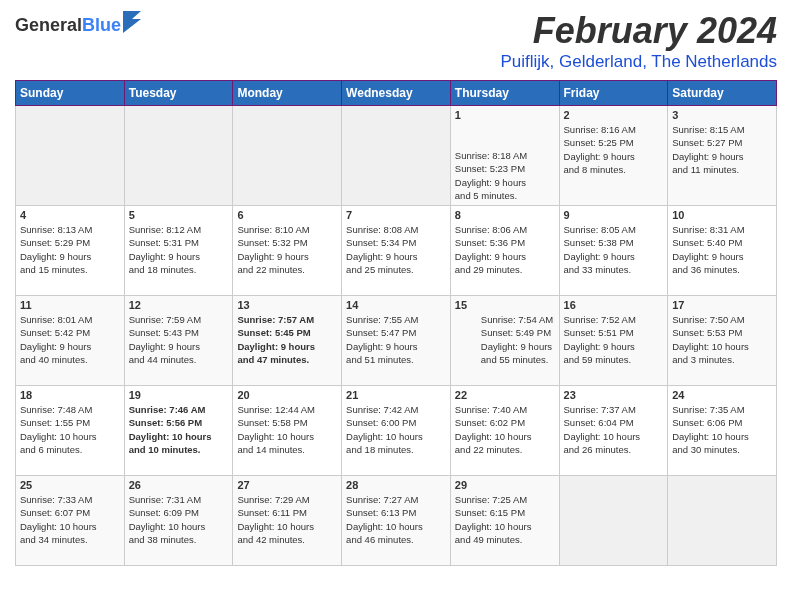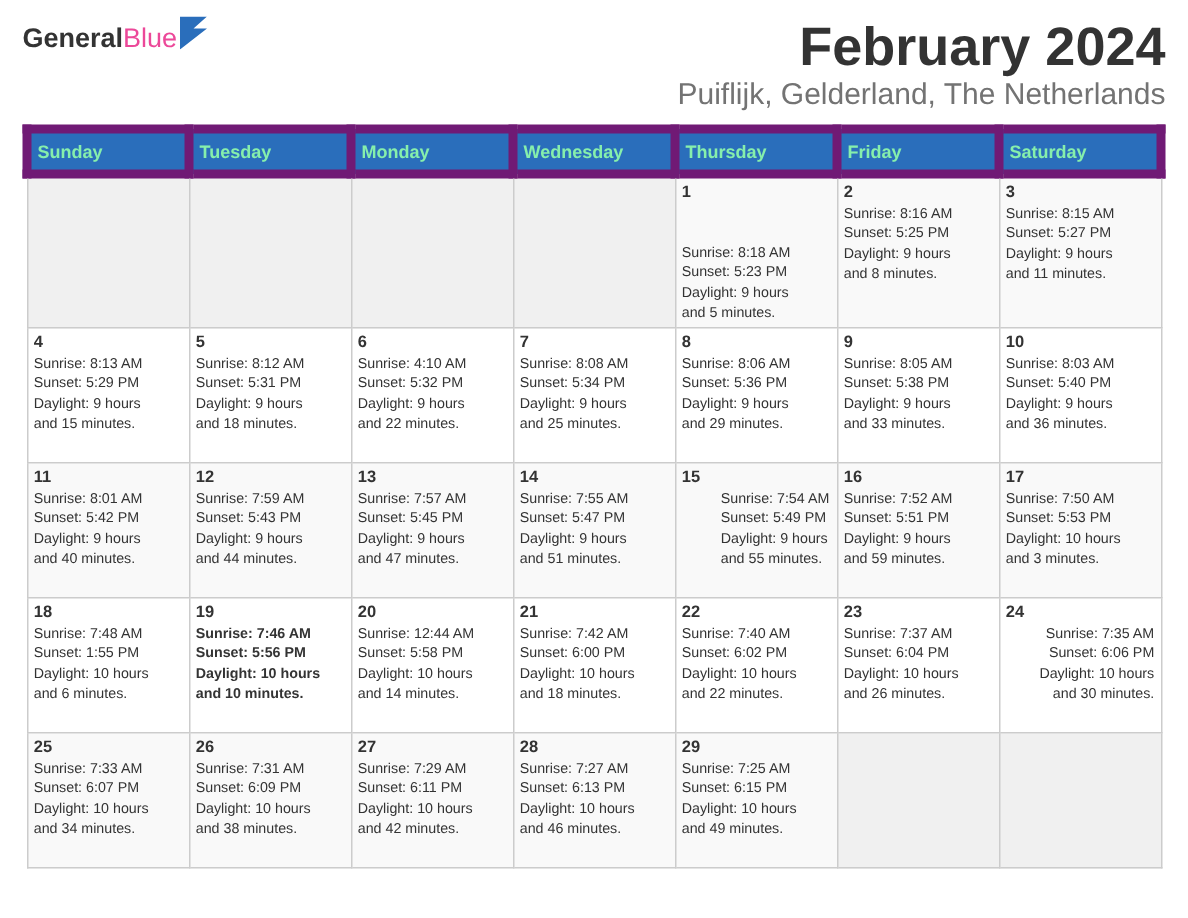--- a/index.html
+++ b/index.html
@@ -32,38 +32,39 @@
       margin-left: 2px;
       margin-top: -8px;
     }
     .title-area {
       text-align: right;
     }
     .month-title {
       font-size: 36px;
       font-weight: bold;
       color: #333;
+      font-style: italic;
     }
     .location-title {
-      font-size: 20px;
-      color: #737373;
+      font-size: 17px;
+      color: #1d4ed8;
     }
     table {
       width: 100%;
       border-collapse: collapse;
       table-layout: fixed;
     }
     thead th {
       background-color: #2a6ebb;
-      color: #86efac;
+      color: #ffffff;
       font-size: 12px;
       font-weight: bold;
       padding: 5px 4px;
       text-align: left;
-      border: 6px solid #701a75;
+      border: 1px solid #701a75;
     }
     tbody td {
       border: 1px solid #ccc;
       vertical-align: top;
       padding: 3px 4px;
       height: 90px;
       font-size: 9.5px;
       color: #333;
       background: #fff;
     }
@@ -83,21 +84,21 @@
       background: #f0f0f0 !important;
     }
   </style>
 </head>
 <body>
 
 <div class="header-area">
   <div class="logo">
     <div class="logo-text">
       <span style="color:#333;font-size:18px;font-weight:bold;">General</span>
-      <span style="color:#ec4899;font-size:18px;font-weight:normal;">Blue</span>
+      <span style="color:#3b82f6;font-size:18px;font-weight:bold;">Blue</span>
     </div>
     <svg class="logo-icon" viewBox="0 0 18 22" xmlns="http://www.w3.org/2000/svg">
       <polygon points="0,22 18,8 9,8 18,0 0,0" fill="#2a6ebb"></polygon>
     </svg>
   </div>
   <div class="title-area">
     <div class="month-title">February 2024</div>
     <div class="location-title">Puiflijk, Gelderland, The Netherlands</div>
   </div>
 </div>
@@ -152,21 +153,21 @@
         </td>
         <td>
           <span class="day-number">5</span>
           <div class="day-info" style="white-space: pre-line;">Sunrise: 8:12 AM
 Sunset: 5:31 PM
 Daylight: 9 hours
 and 18 minutes.</div>
         </td>
         <td>
           <span class="day-number">6</span>
-          <div class="day-info" style="white-space: pre-line;">Sunrise: 4:10 AM
+          <div class="day-info" style="white-space: pre-line;">Sunrise: 8:10 AM
 Sunset: 5:32 PM
 Daylight: 9 hours
 and 22 minutes.</div>
         </td>
         <td>
           <span class="day-number">7</span>
           <div class="day-info" style="white-space: pre-line;">Sunrise: 8:08 AM
 Sunset: 5:34 PM
 Daylight: 9 hours
 and 25 minutes.</div>
@@ -180,21 +181,21 @@
         </td>
         <td>
           <span class="day-number">9</span>
           <div class="day-info" style="white-space: pre-line;">Sunrise: 8:05 AM
 Sunset: 5:38 PM
 Daylight: 9 hours
 and 33 minutes.</div>
         </td>
         <td>
           <span class="day-number">10</span>
-          <div class="day-info" style="white-space: pre-line;">Sunrise: 8:03 AM
+          <div class="day-info" style="white-space: pre-line;">Sunrise: 8:31 AM
 Sunset: 5:40 PM
 Daylight: 9 hours
 and 36 minutes.</div>
         </td>
       </tr>
       <tr>
         <td>
           <span class="day-number">11</span>
           <div class="day-info" style="white-space: pre-line;">Sunrise: 8:01 AM
 Sunset: 5:42 PM
@@ -203,21 +204,21 @@
         </td>
         <td>
           <span class="day-number">12</span>
           <div class="day-info" style="white-space: pre-line;">Sunrise: 7:59 AM
 Sunset: 5:43 PM
 Daylight: 9 hours
 and 44 minutes.</div>
         </td>
         <td>
           <span class="day-number">13</span>
-          <div class="day-info" style="white-space: pre-line;">Sunrise: 7:57 AM
+          <div class="day-info" style="white-space: pre-line; font-weight: bold;">Sunrise: 7:57 AM
 Sunset: 5:45 PM
 Daylight: 9 hours
 and 47 minutes.</div>
         </td>
         <td>
           <span class="day-number">14</span>
           <div class="day-info" style="white-space: pre-line;">Sunrise: 7:55 AM
 Sunset: 5:47 PM
 Daylight: 9 hours
 and 51 minutes.</div>
@@ -282,21 +283,21 @@
         </td>
         <td>
           <span class="day-number">23</span>
           <div class="day-info" style="white-space: pre-line;">Sunrise: 7:37 AM
 Sunset: 6:04 PM
 Daylight: 10 hours
 and 26 minutes.</div>
         </td>
         <td>
           <span class="day-number">24</span>
-          <div class="day-info" style="white-space: pre-line; text-align: right;">Sunrise: 7:35 AM
+          <div class="day-info" style="white-space: pre-line;">Sunrise: 7:35 AM
 Sunset: 6:06 PM
 Daylight: 10 hours
 and 30 minutes.</div>
         </td>
       </tr>
       <tr>
         <td>
           <span class="day-number">25</span>
           <div class="day-info" style="white-space: pre-line;">Sunrise: 7:33 AM
 Sunset: 6:07 PM

